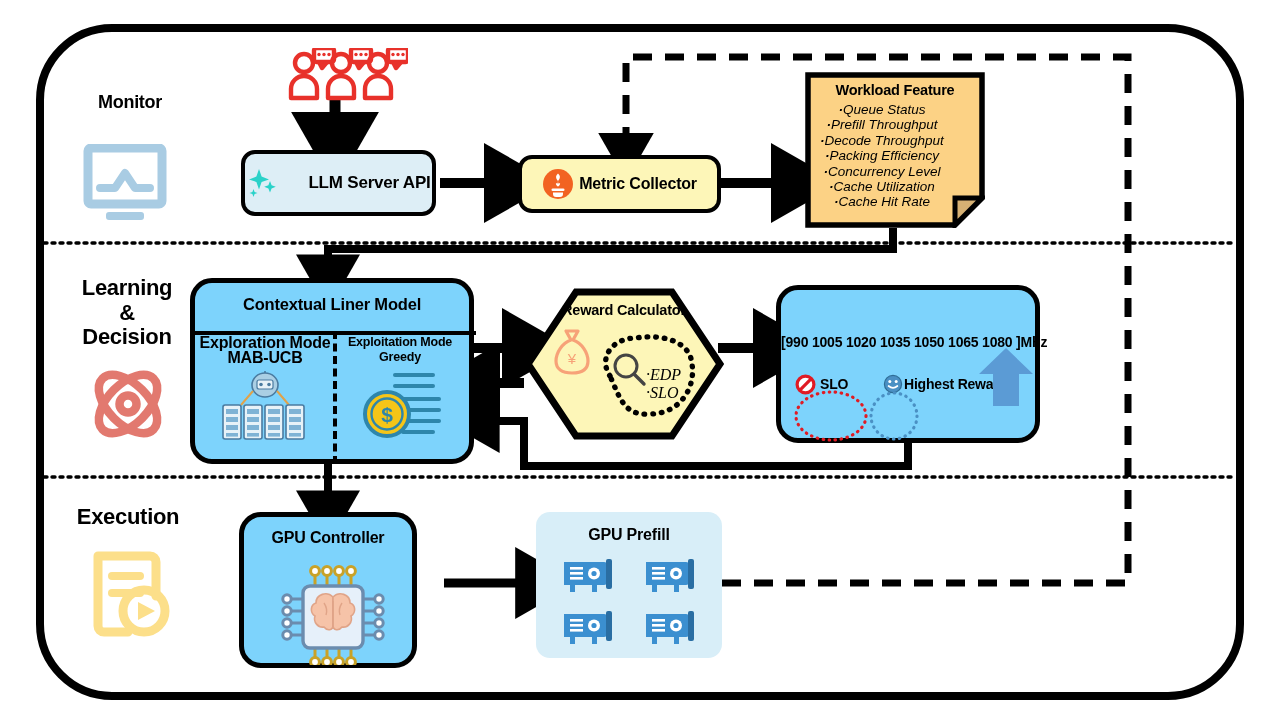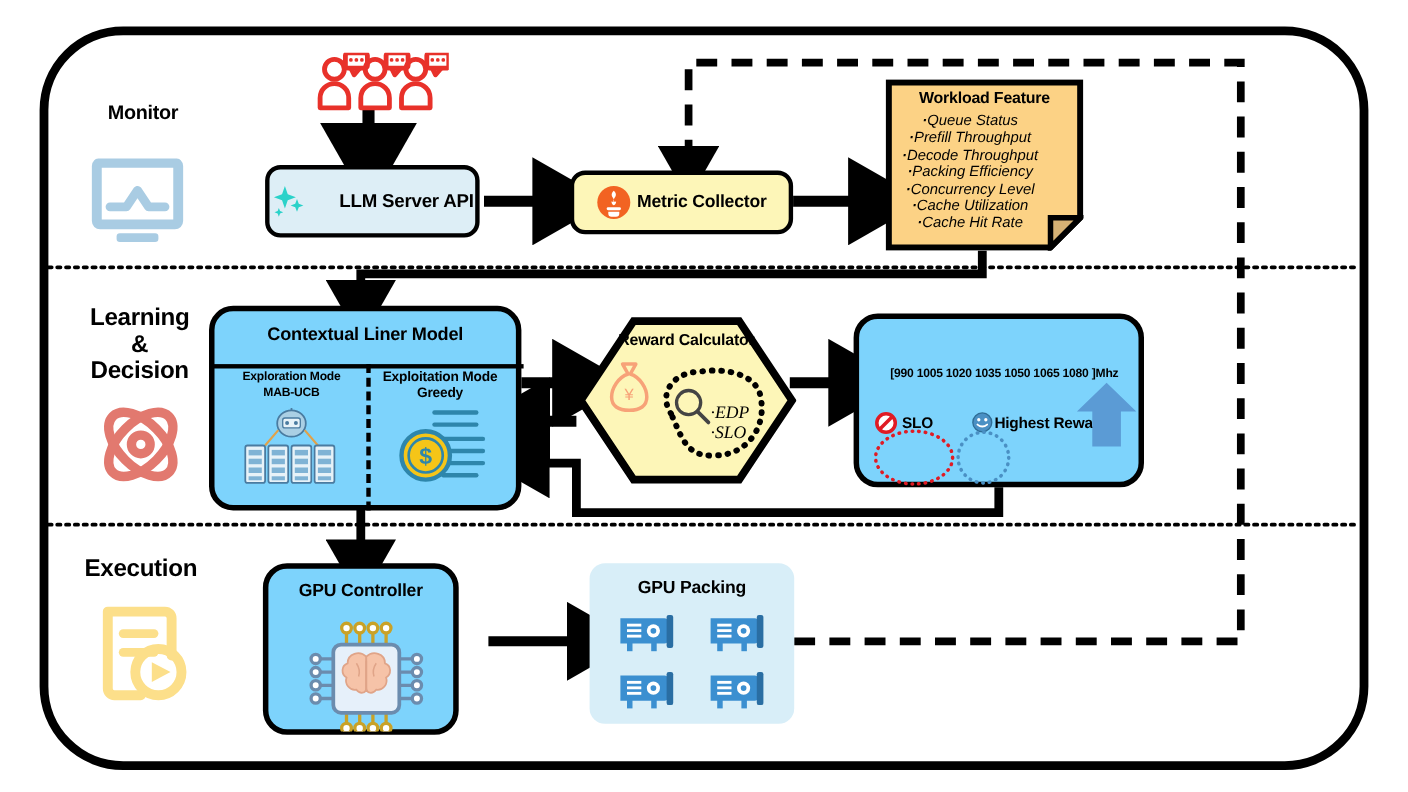--- a/index.html
+++ b/index.html
@@ -170,21 +170,21 @@
     </ul>
   </div>
 
   <div class="node rbox-lg" style="left:190px;top:278px;width:284px;height:186px;">
     <div class="title" style="margin-top:12px;font-size:16.5px;">Contextual Liner Model</div>
     <div style="position:absolute;left:-1px;top:48px;width:282px;height:4px;background:#000;"></div>
     <div style="position:absolute;left:138px;top:48px;width:0;height:133px;
                 border-left:4px dashed #000;"></div>
 
     <div class="node" style="left:2px;top:52px;width:136px;height:128px;">
-      <div class="title" style="font-size:11px;line-height:15px;font-weight:bold;">
+      <div class="title" style="font-size:16px;line-height:15px;font-weight:bold;">
         <div>Exploration  Mode</div>
         <div>MAB-UCB</div>
       </div>
       <svg style="position:absolute;left:20px;top:36px;width:96px;height:74px;" viewBox="0 0 96 74">
 
         <ellipse cx="48" cy="14" rx="13" ry="12" fill="#aacfe4" stroke="#4a7ba0" stroke-width="1.6"></ellipse>
         <rect x="40" y="9" width="16" height="9" rx="2" fill="#e7f2f8" stroke="#4a7ba0" stroke-width="1.2"></rect>
         <circle cx="44" cy="13.5" r="1.8" fill="#4a7ba0"></circle>
           <circle cx="52" cy="13.5" r="1.8" fill="#4a7ba0"></circle>
         <path d="M48,2 v-2" stroke="#4a7ba0" stroke-width="1.6"></path>
@@ -265,21 +265,21 @@
         <tspan>·</tspan><tspan>EDP</tspan>
       </text>
       <text x="56" y="70" font-size="16" font-style="italic" fill="#000" font-family="'Liberation Serif',serif">
         <tspan>·</tspan><tspan>SLO</tspan>
       </text>
     </svg>
   </div>
 
   <div class="node rbox-lg" style="left:776px;top:285px;width:264px;height:158px;">
 
-    <div class="title nowrap" style="position:absolute;left:0;top:44px;width:264px;font-size:11px;">[990 1005 1020 1035 1050 1065 1080 ]Mhz</div>
+    <div class="title nowrap" style="position:absolute;left:0;top:44px;width:264px;font-size:14px;">[990 1005 1020 1035 1050 1065 1080 ]Mhz</div>
 
     <div class="node flexc" style="left:14px;top:82px;width:84px;height:24px;justify-content:flex-start;">
       <svg style="width:21px;height:21px;flex:none;" viewBox="0 0 21 21">
         <circle cx="10.5" cy="10.5" r="8.4" fill="#fff" stroke="#e01b24" stroke-width="3.2"></circle>
         <line x1="4.7" y1="16.3" x2="16.3" y2="4.7" stroke="#e01b24" stroke-width="3.2"></line>
       </svg>
       <span class="title" style="font-size:14px;margin-left:4px;">SLO</span>
     </div>
     <div class="node flexc" style="left:102px;top:82px;width:160px;height:24px;justify-content:flex-start;">
       <svg style="width:20px;height:20px;flex:none;" viewBox="0 0 20 20">
@@ -342,21 +342,21 @@
         <path d="M62,40 c-6,-6 -17,-3 -17,6 c-6,2 -6,10 -1,13 c-2,6 3,12 9,11 c3,4 9,4 9,-2 Z"></path>
         <path d="M62,40 c6,-6 17,-3 17,6 c6,2 6,10 1,13 c2,6 -3,12 -9,11 c-3,4 -9,4 -9,-2 Z"></path>
       </g>
       <g stroke="#e0a488" stroke-width="1.4" fill="none">
         <path d="M53,46 q4,6 2,12 M71,46 q-4,6 -2,12 M62,44 v28"></path>
       </g>
     </svg>
   </div>
 
   <div class="node" style="left:536px;top:512px;width:186px;height:146px;background:#d8eef8;border-radius:14px;">
-    <div class="title" style="margin-top:14px;font-size:16px;">GPU Packing</div>
+    <div class="title" style="margin-top:14px;font-size:16px;">GPU Prefill</div>
     <div style="position:absolute;left:26px;top:46px;width:140px;
                 display:grid;grid-template-columns:1fr 1fr;gap:14px 24px;">
       <svg style="width:52px;height:38px;" viewBox="0 0 52 38">
         <path d="M2,4 h40 a3,3 0 0 1 3,3 v17 a3,3 0 0 1 -3,3 h-40 Z" fill="#3b8fd0"></path>
         <rect x="44" y="1" width="6" height="30" rx="2" fill="#2a6ea3"></rect>
         <rect x="8" y="26" width="5" height="8" fill="#3b8fd0"></rect>
         <rect x="30" y="26" width="5" height="8" fill="#3b8fd0"></rect>
         <g fill="#fff">
           <rect x="8" y="9" width="13" height="2.6"></rect>
             <rect x="8" y="14" width="13" height="2.6"></rect>

